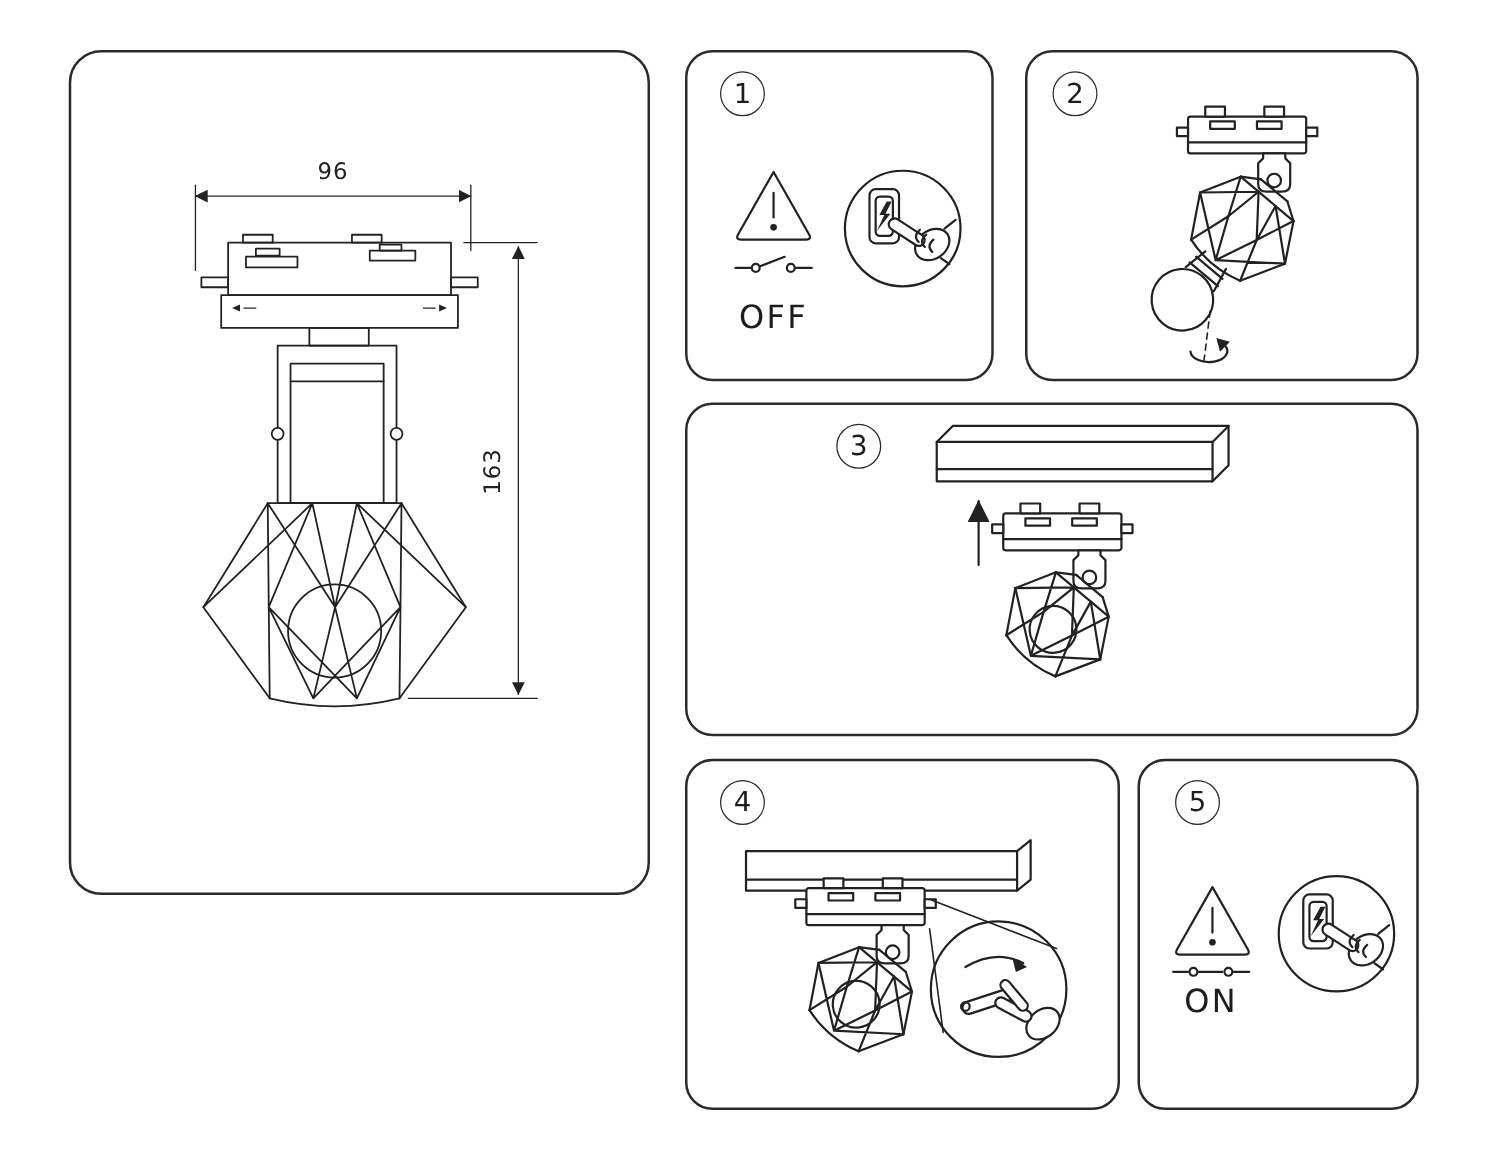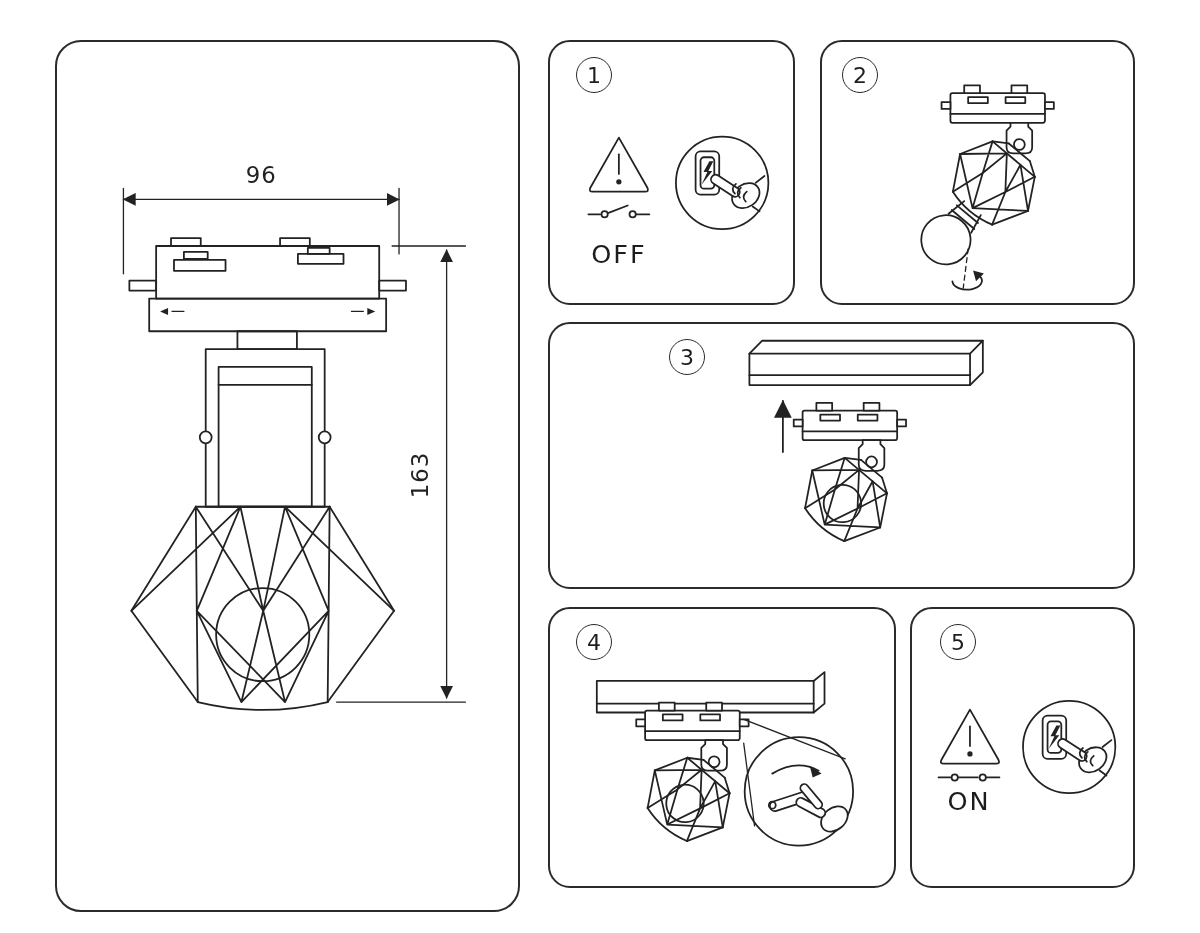--- a/index.html
+++ b/index.html
@@ -79,21 +79,21 @@
         <path d="M25 9 q-6 5 -1 10" fill="none"></path>
         <path d="M34 0 L43 -7" fill="none"></path>
         <path d="M31 24 L38 29" fill="none"></path>
       </g>
     </g>
   </defs>
 </svg>
 
 <div class="canvas">
 
-  <div class="panel" style="left:55px; top:40px; width:465px; height:872px; border-radius:26px;">
+  <div class="panel" style="left:55px; top:40px; width:465px; height:676px; border-radius:26px;">
     <svg class="fill" viewBox="0 0 465 848">
 
       <g class="dim">
         <line x1="67" y1="145" x2="345" y2="145" marker-start="url(#dim-arrow)" marker-end="url(#dim-arrow)"></line>
         <line x1="67" y1="134" x2="67" y2="220"></line>
         <line x1="345" y1="134" x2="345" y2="200"></line>
         <line x1="393" y1="196" x2="393" y2="648" marker-start="url(#dim-arrow)" marker-end="url(#dim-arrow)"></line>
         <line x1="338" y1="192" x2="412" y2="192"></line>
         <line x1="282" y1="652" x2="412" y2="652"></line>
       </g>

